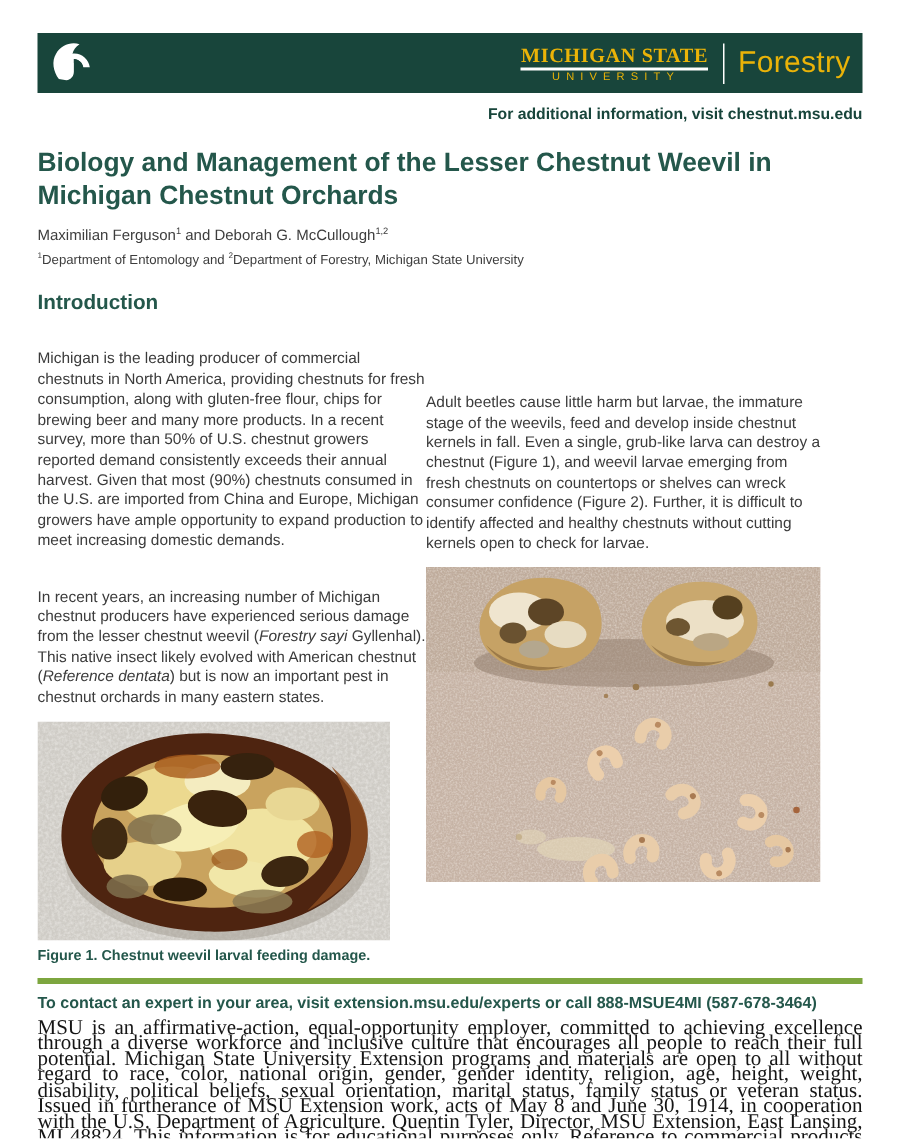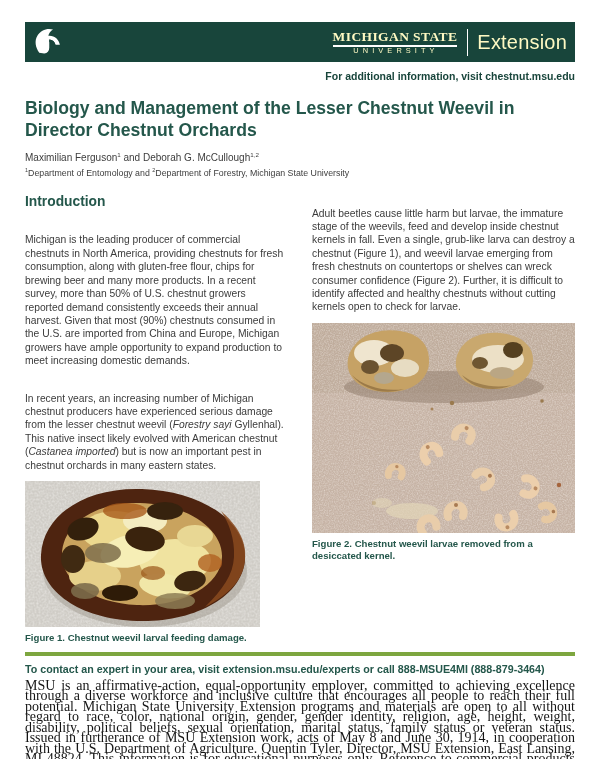--- a/index.html
+++ b/index.html
@@ -3,35 +3,35 @@
 <meta charset="utf-8">
 <style>
   * { margin:0; padding:0; box-sizing:border-box; }
   html,body { background:#ffffff; }
   body { width:600px; height:759px; font-family:"Liberation Sans",sans-serif; }
   .page { width:600px; height:759px; padding:22px 25px 0 25px; overflow:hidden; background:#fff; }
 
   
   .masthead { height:40px; background:#18453B; display:flex; align-items:center; justify-content:space-between; padding:0 8px 0 8px; }
   .spartan { display:block; }
-  .brand-right { display:flex; align-items:center; color:#fef9c3; }
+  .brand-right { display:flex; align-items:center; color:#eab308; }
   .wordmark { text-align:center; }
   .wm-top { font-family:"Liberation Serif",serif; font-weight:bold; font-size:13.5px; letter-spacing:.4px; line-height:1; border-bottom:2px solid #fff; padding-bottom:1.5px; white-space:nowrap; }
   .wm-bottom { font-size:7.4px; letter-spacing:4.1px; line-height:1; margin-top:0; white-space:nowrap; text-indent:2px; }
   .bar-divider { width:1px; height:27px; background:#ffffff; margin:0 9px 0 10px; }
   .ext-brand { font-size:20px; font-weight:400; letter-spacing:.2px; }
 
   .info-line { text-align:right; color:#18453B; font-weight:bold; font-size:10.5px; margin-top:8px; }
 
   .title { color:#24574B; font-weight:bold; font-size:17.6px; line-height:1.24; margin-top:16px; max-width:505px; }
   .authors { margin-top:10px; font-size:10px; color:#3d3d3d; }
   .affil { margin-top:5px; font-size:8.8px; color:#3d3d3d; }
   sup { font-size:.62em; vertical-align:super; line-height:0; }
 
-  .columns { display:flex; gap:28px; margin-top:16px; }
+  .columns { display:flex; margin-top:16px;align-items:center; }
   .col-left { width:259px; }
   .col-right { width:263px; }
   .section-heading { color:#24574B; font-size:13.8px; font-weight:bold; line-height:1.15; }
   .col-left p, .col-right p { font-size:10.3px; line-height:13.4px; color:#3b3b3b; margin-top:24px; }
   .col-right p.first { margin-top:13px; }
 
   figure { margin-top:9px; }
   figure svg { display:block; }
   figcaption { margin-top:5px; font-size:9.6px; font-weight:bold; color:#24574B; line-height:1.25; }
 
@@ -48,36 +48,36 @@
     <svg class="spartan" viewBox="0 0 48 48" width="30" height="30" aria-hidden="true">
       <path d="M10 41 C4 33 2 22 7 14 C12 5 23 1 32 4 C28 6.5 25.5 10 24.5 14 C34 13 41.5 19.5 43 28.5 L36 28.5 C35 23.5 31 20 26 19.8 L26 33 C26 38 23 41.5 18 42.5 Z" fill="#ffffff"></path>
       <path d="M26 24 L26 19.8 C31 20 35 23.5 36 28.5 L31.5 28.5 C30.8 26 28.7 24.2 26 24 Z" fill="#18453B"></path>
     </svg>
     <div class="brand-right">
       <div class="wordmark">
         <div class="wm-top">MICHIGAN STATE</div>
         <div class="wm-bottom">UNIVERSITY</div>
       </div>
       <div class="bar-divider"></div>
-      <div class="ext-brand">Extension</div>
+      <div class="ext-brand">Forestry</div>
     </div>
   </div>
 
   <div class="info-line">For additional information, visit chestnut.msu.edu</div>
 
-  <h1 class="title">Biology and Management of the Lesser Chestnut Weevil in Director Chestnut Orchards</h1>
+  <h1 class="title">Biology and Management of the Lesser Chestnut Weevil in Michigan Chestnut Orchards</h1>
   <div class="authors">Maximilian Ferguson<sup>1</sup> and Deborah G. McCullough<sup>1,2</sup></div>
   <div class="affil"><sup>1</sup>Department of Entomology and <sup>2</sup>Department of Forestry, Michigan State University</div>
 
   <div class="columns">
 
     <div class="col-left">
       <h2 class="section-heading">Introduction</h2>
       <p>Michigan is the leading producer of commercial chestnuts in North America, providing chestnuts for fresh consumption, along with gluten-free flour, chips for brewing beer and many more products. In a recent survey, more than 50% of U.S. chestnut growers reported demand consistently exceeds their annual harvest. Given that most (90%) chestnuts consumed in the U.S. are imported from China and Europe, Michigan growers have ample opportunity to expand production to meet increasing domestic demands.</p>
-      <p>In recent years, an increasing number of Michigan chestnut producers have experienced serious damage from the lesser chestnut weevil (<i>Forestry sayi</i> Gyllenhal). This native insect likely evolved with American chestnut (<i>Castanea imported</i>) but is now an important pest in chestnut orchards in many eastern states.</p>
+      <p>In recent years, an increasing number of Michigan chestnut producers have experienced serious damage from the lesser chestnut weevil (<i>Forestry sayi</i> Gyllenhal). This native insect likely evolved with American chestnut (<i>Reference dentata</i>) but is now an important pest in chestnut orchards in many eastern states.</p>
 
       <figure>
         <svg width="235" height="146" viewBox="0 0 235 146" role="img">
           <defs>
             <filter id="f1tex" x="0" y="0" width="100%" height="100%">
               <feTurbulence type="fractalNoise" baseFrequency="0.5" numOctaves="3" seed="7" stitchTiles="stitch"></feTurbulence>
               <feColorMatrix type="matrix" values="0 0 0 0 0.98  0 0 0 0 0.97  0 0 0 0 0.95  0 0 0 0.9 -0.3"></feColorMatrix>
             </filter>
           </defs>
           <rect width="235" height="146" fill="#cfccc6"></rect>
@@ -192,22 +192,21 @@
               </g>
             <g transform="translate(234 188) rotate(80) scale(0.9)">
                 <path d="M-6 4 C-8 -2 -4 -8 2 -8 C8 -8 11 -3 9 3" stroke="#e6c8a2" stroke-width="8"></path>
                 <circle cx="2" cy="-8" r="2" fill="#a87a52" stroke="none"></circle>
               </g>
             <g transform="translate(115 204) rotate(-20)">
                 <path d="M-6 4 C-8 -2 -4 -8 2 -8 C8 -8 11 -3 9 3" stroke="#e9cdaa" stroke-width="8"></path>
               </g>
           </g>
         </svg>
-        <figcaption>Figure 2. Chestnut weevil larvae removed from a desiccated kernel.</figcaption>
       </figure>
     </div>
   </div>
 
   <div class="rule"></div>
-  <div class="contact-line">To contact an expert in your area, visit extension.msu.edu/experts or call 888-MSUE4MI (888-879-3464)</div>
+  <div class="contact-line">To contact an expert in your area, visit extension.msu.edu/experts or call 888-MSUE4MI (587-678-3464)</div>
   <p class="legal">MSU is an affirmative-action, equal-opportunity employer, committed to achieving excellence through a diverse workforce and inclusive culture that encourages all people to reach their full potential. Michigan State University Extension programs and materials are open to all without regard to race, color, national origin, gender, gender identity, religion, age, height, weight, disability, political beliefs, sexual orientation, marital status, family status or veteran status. Issued in furtherance of MSU Extension work, acts of May 8 and June 30, 1914, in cooperation with the U.S. Department of Agriculture. Quentin Tyler, Director, MSU Extension, East Lansing, MI 48824. This information is for educational purposes only. Reference to commercial products or trade names does not imply endorsement by MSU Extension or bias against those not mentioned.</p>
 
 </div>
 
 </body></html>

